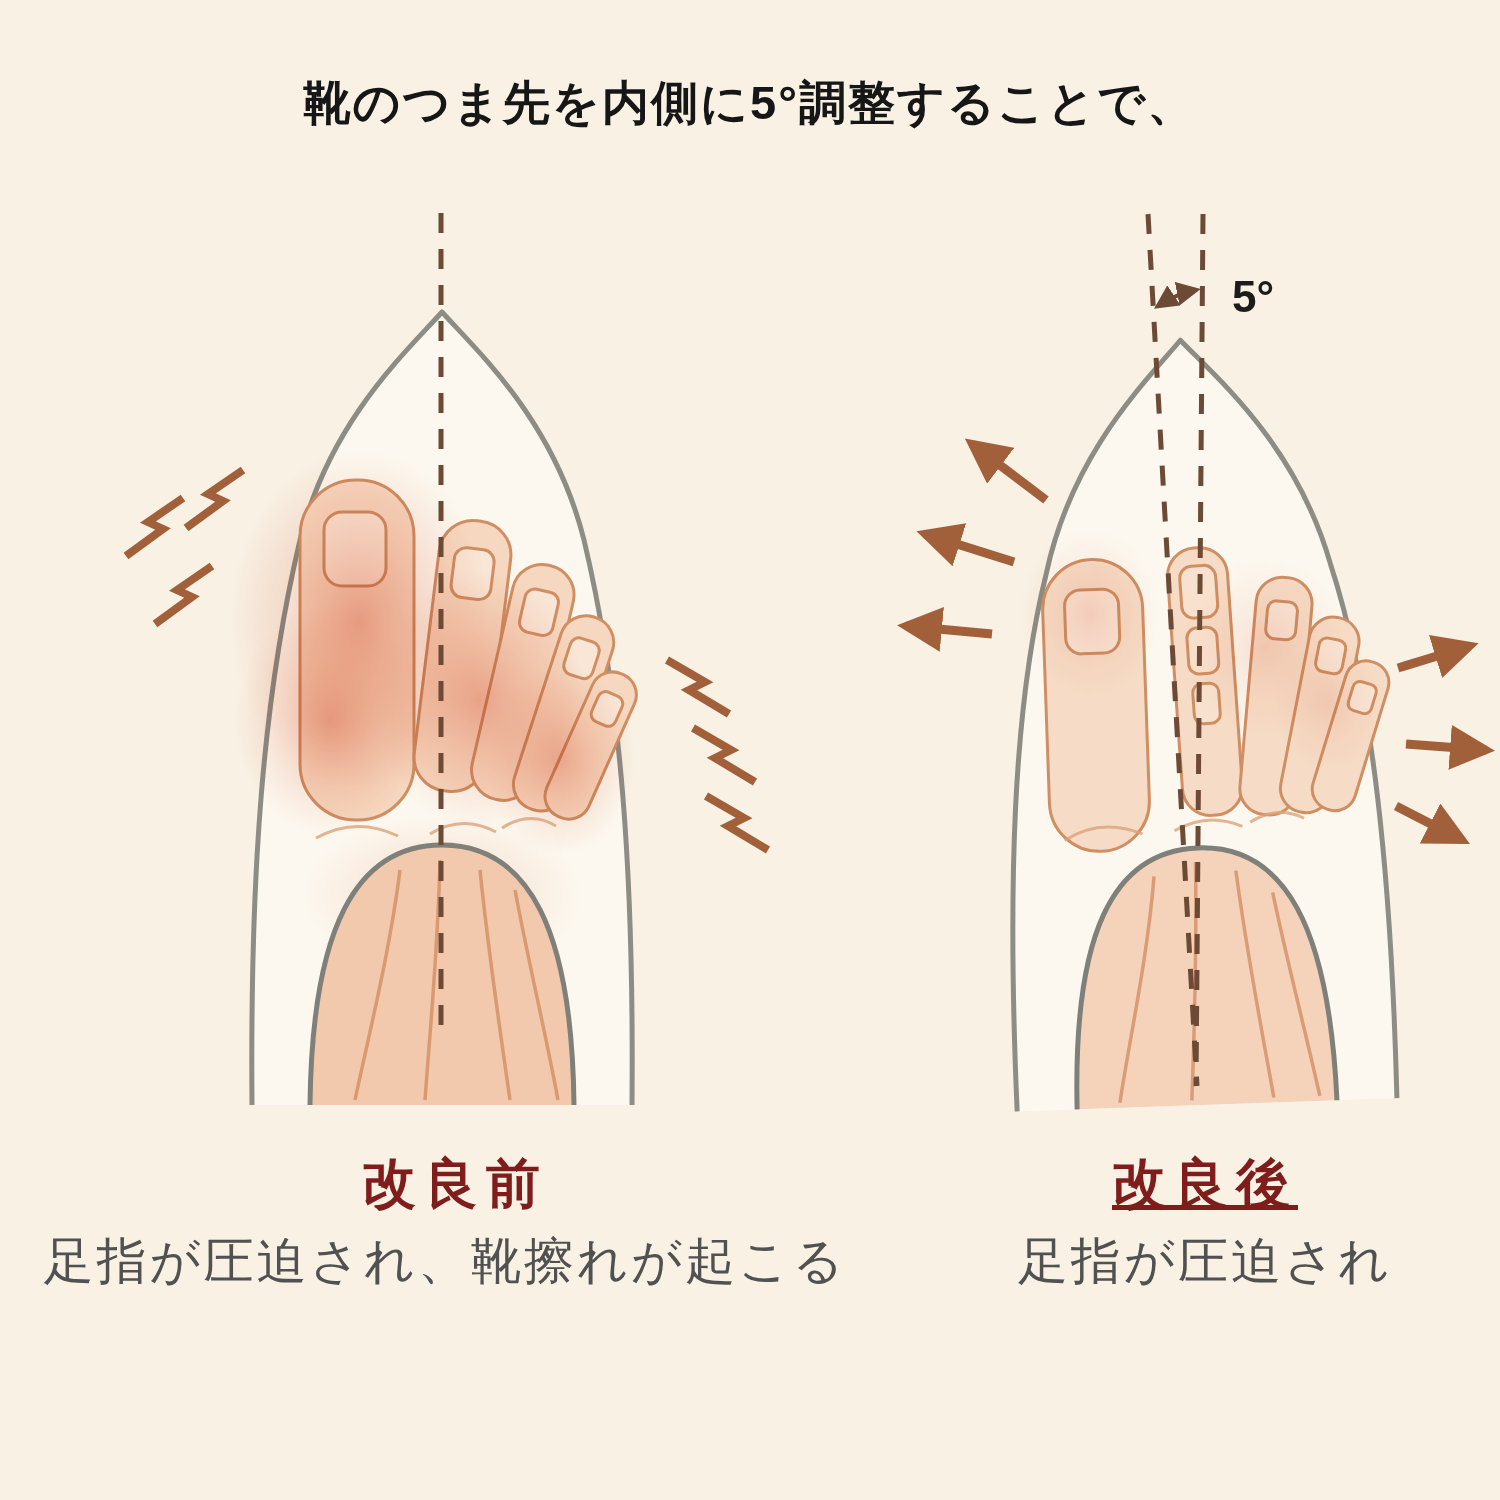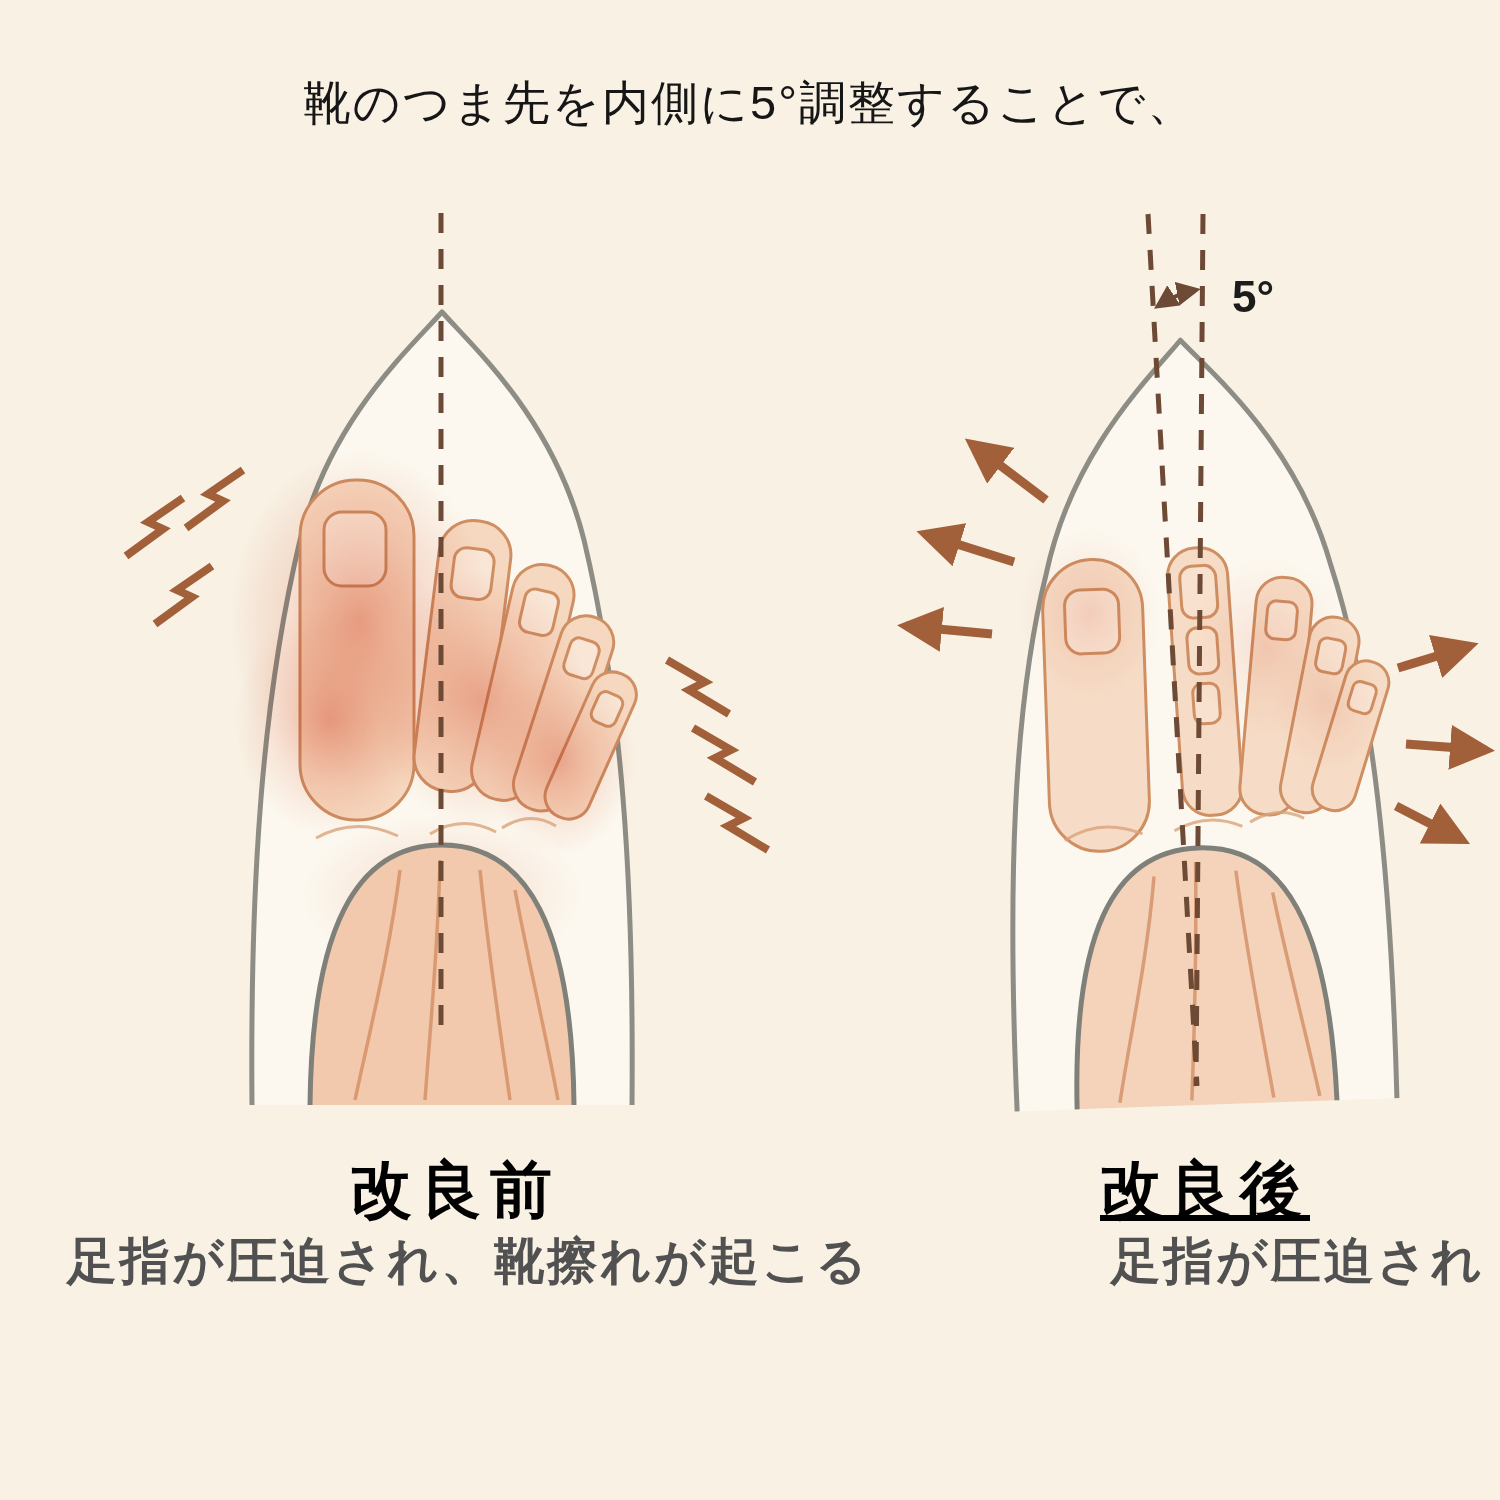--- a/index.html
+++ b/index.html
@@ -6,34 +6,34 @@
   .page{
     position:relative;
     width:1500px;height:1500px;
     background:#f8f1e4;
     font-family:"Liberation Sans",sans-serif;
     overflow:hidden;
   }
   .title{
     position:absolute;top:68px;left:0;width:100%;
     text-align:center;color:#161616;
-    font-size:47px;font-weight:400;line-height:1.5;letter-spacing:2px;
+    font-size:47px;font-weight:700;line-height:1.5;letter-spacing:2px;
   }
   .art{position:absolute;left:0;top:0;width:1500px;height:1500px;}
   .angle-label{
     position:absolute;left:1232px;top:272px;
     font-size:44px;font-weight:700;color:#1c1c1c;
   }
   .fig-label{
-    position:absolute;font-size:62px;font-weight:700;
-    color:#000000;letter-spacing:8px;text-align:center;
+    position:absolute;font-size:54px;font-weight:700;
+    color:#7f1d1d;letter-spacing:8px;text-align:center;
   }
   .fig-desc{
-    position:absolute;font-size:50px;font-weight:700;
-    color:#515151;letter-spacing:3px;text-align:right;
+    position:absolute;font-size:50px;font-weight:400;
+    color:#515151;letter-spacing:3px;text-align:center;
   }
   #before-label{left:235px;top:1148px;width:440px;}
   #before-desc{left:20px;top:1228px;width:850px;}
   #after-label{left:985px;top:1148px;width:440px;text-decoration:underline;}
   #after-desc{left:925px;top:1228px;width:560px;}
 </style>
 </head>
 <body>
 
 <div class="page">

